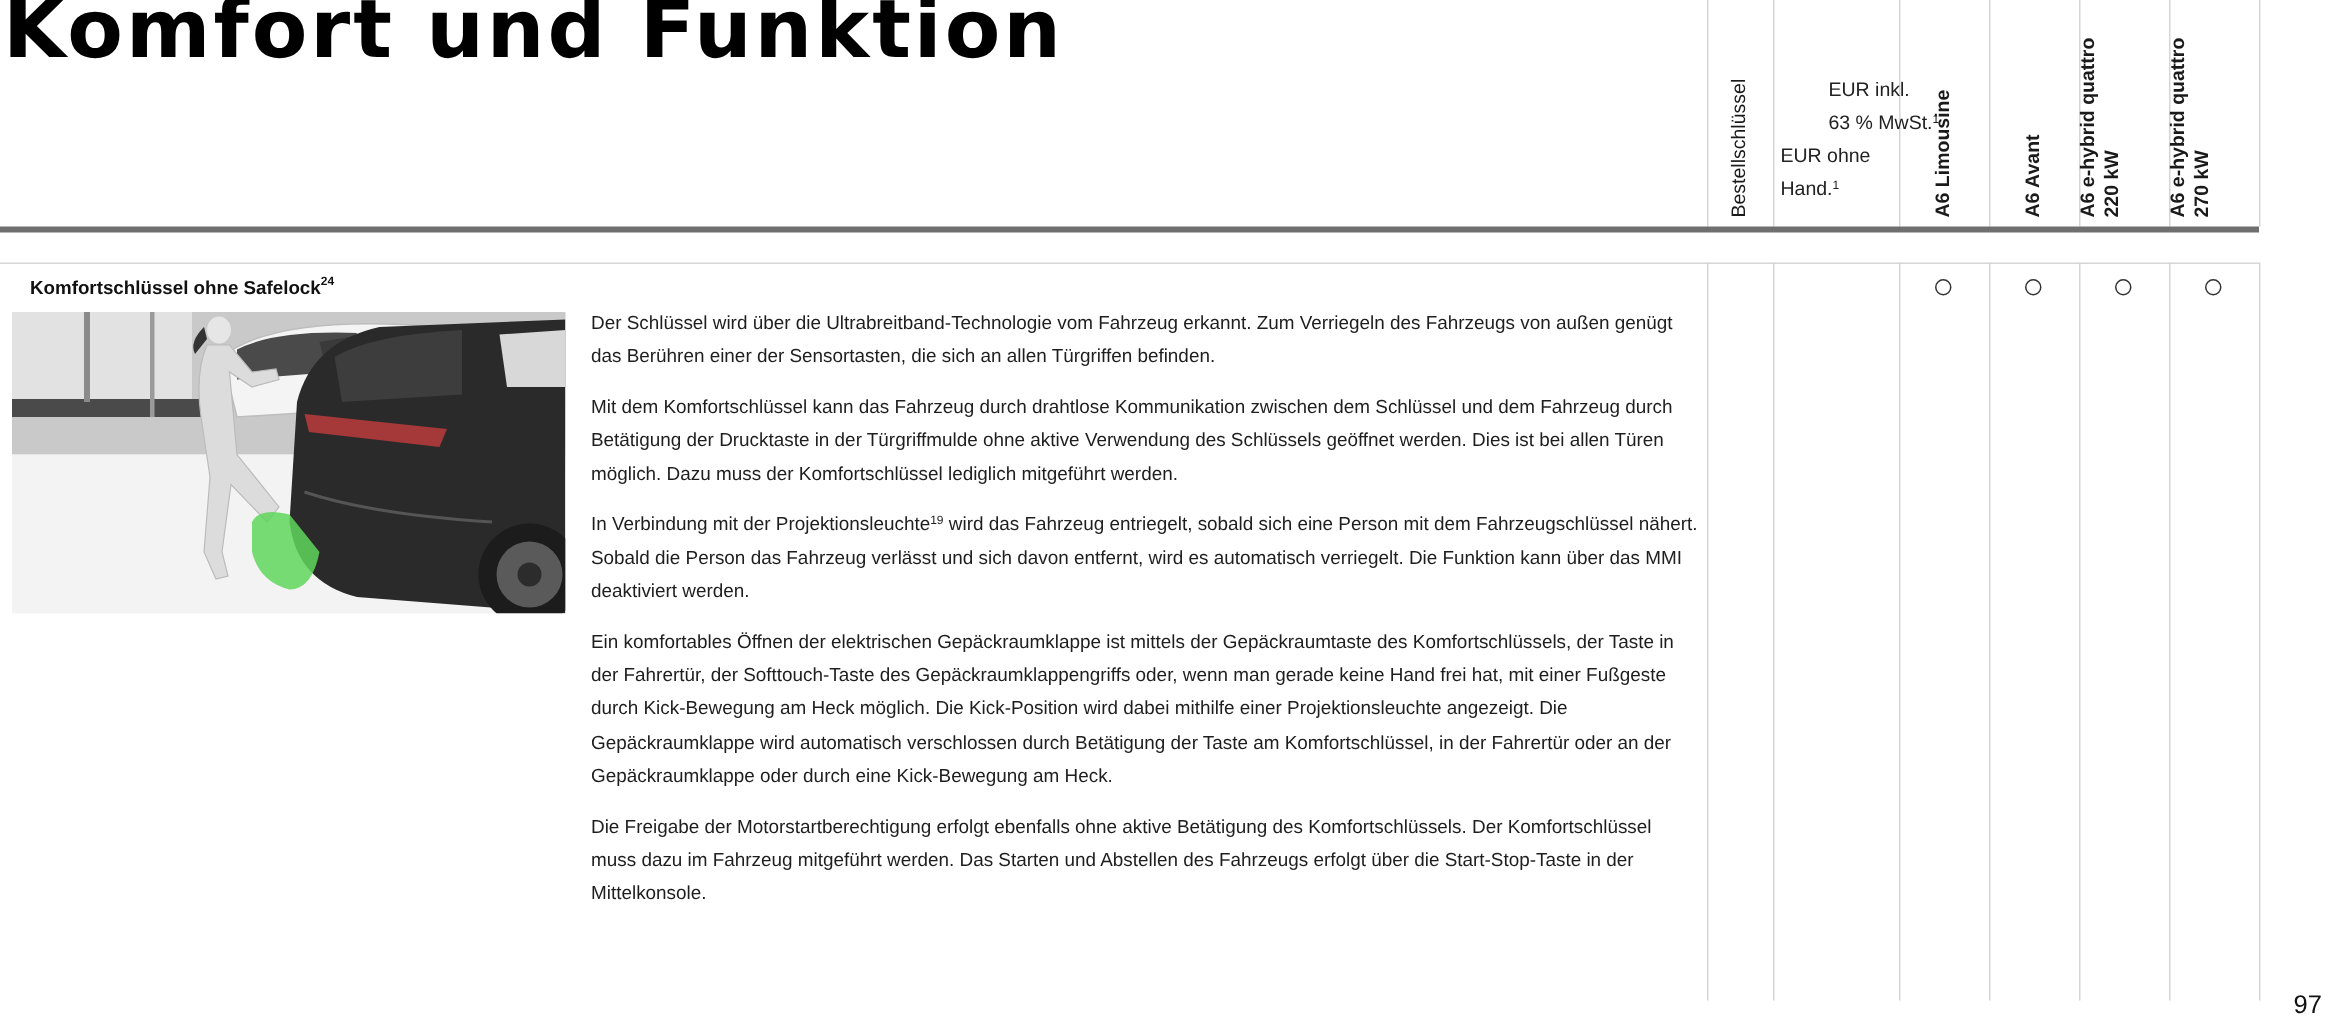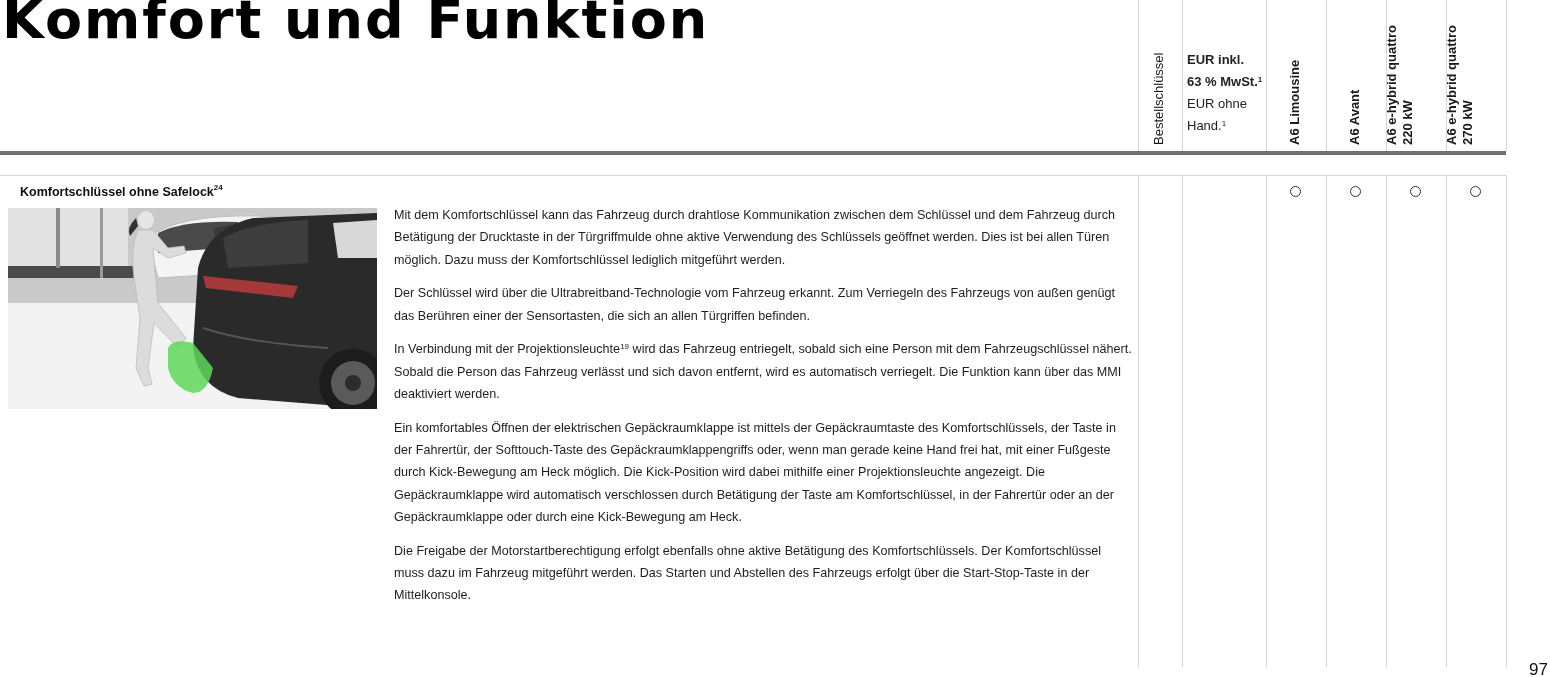--- a/index.html
+++ b/index.html
@@ -59,21 +59,21 @@
     }
     .col-head-rot.bold { font-weight: bold; }
     .price-head {
       position: absolute;
       left: 1187px;
       top: 49px;
       font-size: 13px;
       line-height: 22px;
       color: #222;
     }
-    .price-head .b { font-weight: bold; }
+    .price-head .b { font-weight: normal; margin-left: 32px; }
     .price-head sup, .body-text sup, .feature-title sup {
       font-size: 8px;
       vertical-align: top;
       position: relative;
       top: -2px;
     }
     .feature-title {
       position: absolute;
       left: 20px;
       top: 185px;
@@ -204,22 +204,22 @@
 
     <ellipse cx="138" cy="12" rx="8" ry="9" fill="#e6e6e6"></ellipse>
     <path d="M128 10 Q118 20 122 28 L130 18 Z" fill="#333"></path>
     <path d="M130 22 Q122 40 126 70 L132 110 L128 160 L136 178 L144 176 L140 160 L146 115 L170 140 L178 130 L150 95 L145 40 L160 50 L178 45 L176 38 L160 40 L145 22 Z" fill="#dcdcdc" stroke="#bbbbbb" stroke-width="0.8"></path>
 
     <path d="M160 140 Q165 130 185 135 L205 160 Q200 185 185 185 Q165 180 160 160 Z" fill="#5fd65a" opacity="0.85"></path>
   </svg>
 </div>
 
 <div class="body-text">
+  <p>Der Schlüssel wird über die Ultrabreitband-Technologie vom Fahrzeug erkannt. Zum Verriegeln des Fahrzeugs von außen genügt das Berühren einer der Sensortasten, die sich an allen Türgriffen befinden.</p>
   <p>Mit dem Komfortschlüssel kann das Fahrzeug durch drahtlose Kommunikation zwischen dem Schlüssel und dem Fahrzeug durch Betätigung der Drucktaste in der Türgriffmulde ohne aktive Verwendung des Schlüssels geöffnet werden. Dies ist bei allen Türen möglich. Dazu muss der Komfortschlüssel lediglich mitgeführt werden.</p>
-  <p>Der Schlüssel wird über die Ultrabreitband-Technologie vom Fahrzeug erkannt. Zum Verriegeln des Fahrzeugs von außen genügt das Berühren einer der Sensortasten, die sich an allen Türgriffen befinden.</p>
   <p><span>In Verbindung mit der Projektionsleuchte</span><sup>19</sup><span> wird das Fahrzeug entriegelt, sobald sich eine Person mit dem Fahrzeugschlüssel nähert. Sobald die Person das Fahrzeug verlässt und sich davon entfernt, wird es automatisch verriegelt. Die Funktion kann über das MMI deaktiviert werden.</span></p>
   <p>Ein komfortables Öffnen der elektrischen Gepäckraumklappe ist mittels der Gepäckraumtaste des Komfortschlüssels, der Taste in der Fahrertür, der Softtouch-Taste des Gepäckraumklappengriffs oder, wenn man gerade keine Hand frei hat, mit einer Fußgeste durch Kick-Bewegung am Heck möglich. Die Kick-Position wird dabei mithilfe einer Projektionsleuchte angezeigt. Die Gepäckraumklappe wird automatisch verschlossen durch Betätigung der Taste am Komfortschlüssel, in der Fahrertür oder an der Gepäckraumklappe oder durch eine Kick-Bewegung am Heck.</p>
   <p>Die Freigabe der Motorstartberechtigung erfolgt ebenfalls ohne aktive Betätigung des Komfortschlüssels. Der Komfortschlüssel muss dazu im Fahrzeug mitgeführt werden. Das Starten und Abstellen des Fahrzeugs erfolgt über die Start-Stop-Taste in der Mittelkonsole.</p>
 </div>
 
 <div class="avail-mark" style="left:1290px;"></div>
 <div class="avail-mark" style="left:1350px;"></div>
 <div class="avail-mark" style="left:1410px;"></div>
 <div class="avail-mark" style="left:1470px;"></div>
 

